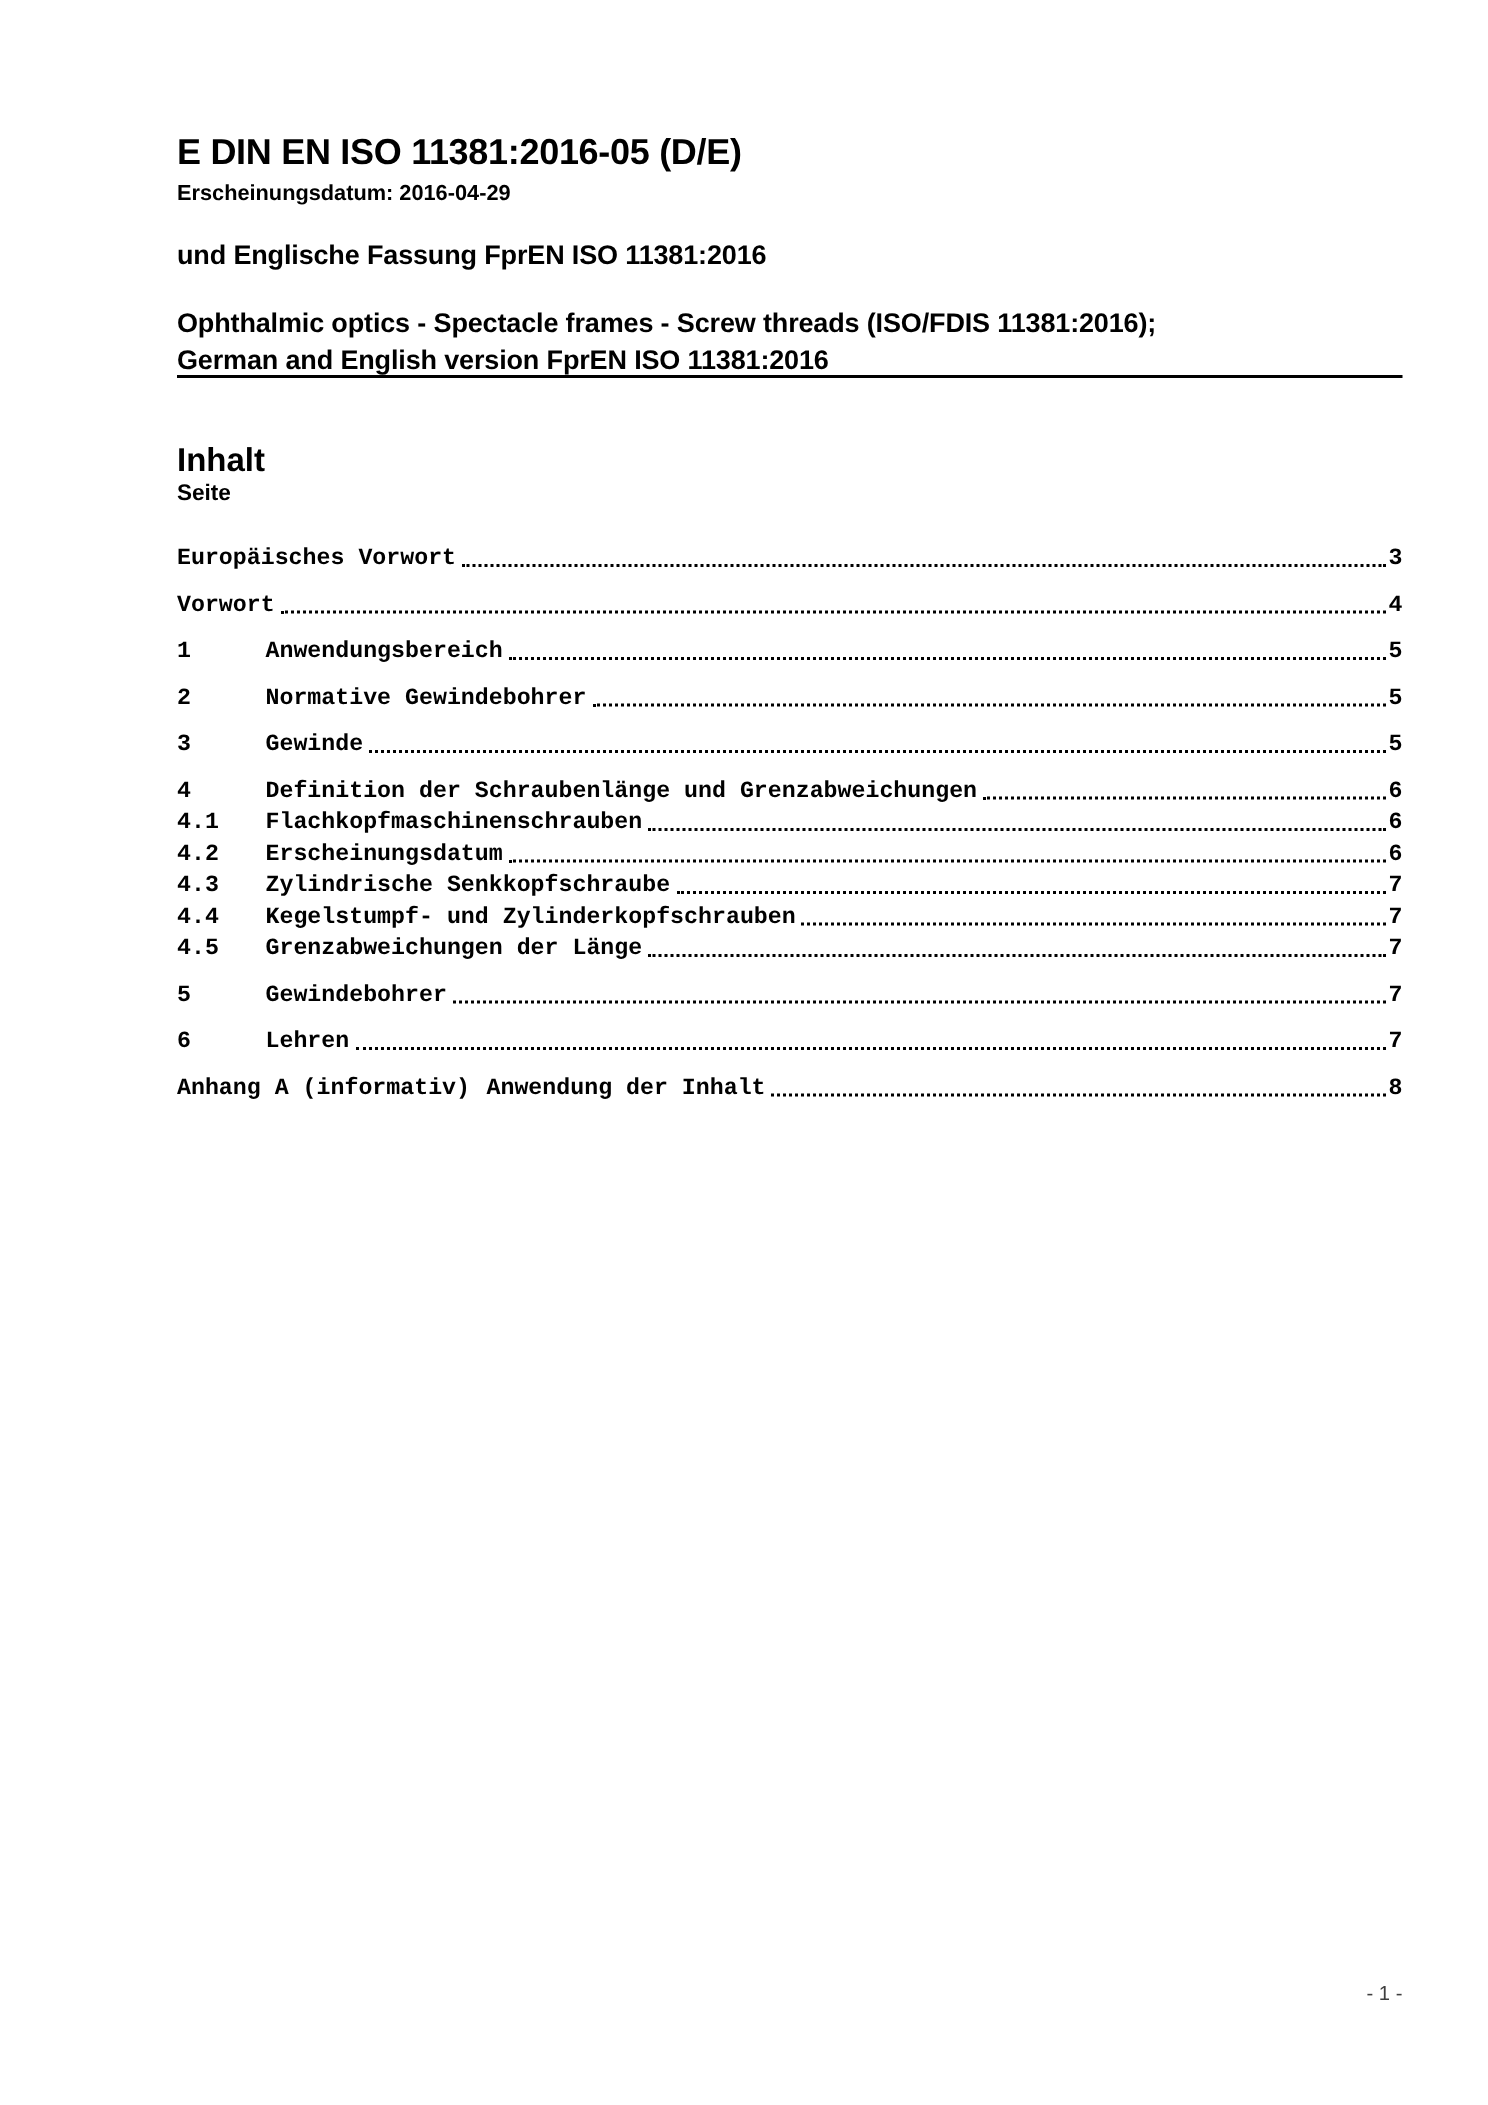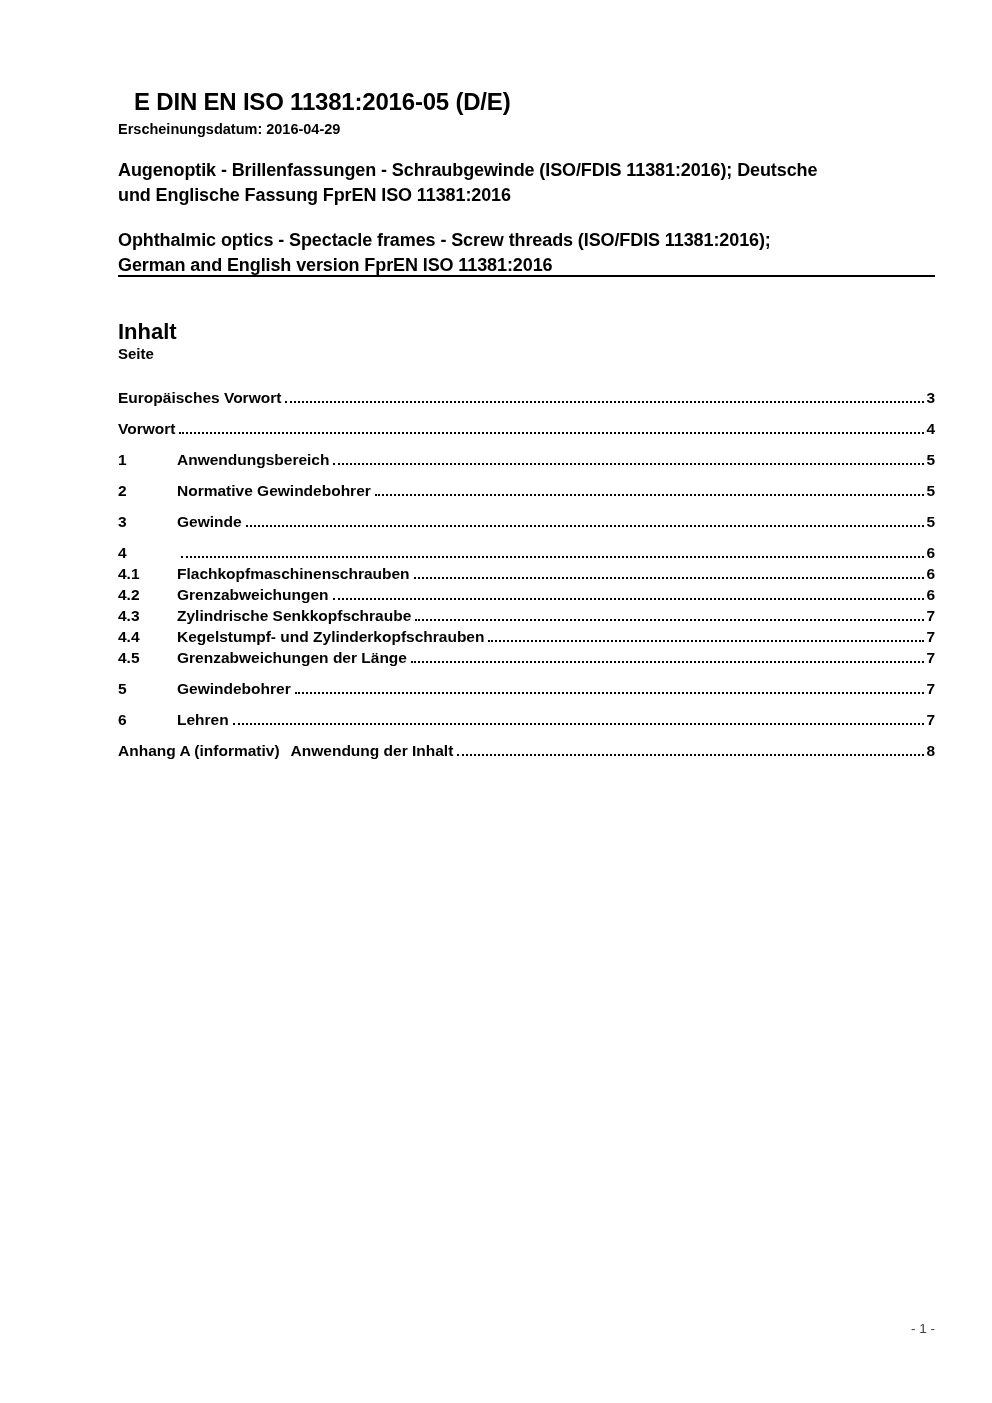--- a/index.html
+++ b/index.html
@@ -1,30 +1,30 @@
 <!DOCTYPE html>
 <html><head>
 <meta charset="utf-8">
 <style>
   html,body{margin:0;padding:0;}
   body{
     width:992px;height:1403px;background:#ffffff;position:relative;
     font-family:"Liberation Sans",sans-serif;color:#000;overflow:hidden;
   }
   .content{position:absolute;left:118px;right:57px;top:0;}
-  .doc-code{margin:88px 0 0 16px;font-size:24px;line-height:27px;font-weight:bold;letter-spacing:-0.2px;}
+  .doc-code{margin:88px 0 0 0;font-size:24px;line-height:27px;font-weight:bold;letter-spacing:-0.2px;}
   .pub-date{margin-top:6px;font-size:14.5px;line-height:17px;font-weight:bold;}
   .pub-date .lbl{margin-right:4px;}
   .title-block{margin-top:20px;font-size:18px;line-height:25px;font-weight:bold;letter-spacing:-0.1px;}
   .title-block span{display:block;}
   .rule{border:none;border-top:2px solid #000;margin:-3px 0 0 0;}
   .inhalt-row{display:flex;justify-content:space-between;align-items:baseline;margin-top:42px;flex-direction:column;}
   .inhalt{font-size:22px;font-weight:bold;}
   .seite{font-size:15px;font-weight:bold;}
-  .toc{margin-top:27px;font-family:Liberation Sans, sans-serif;font-weight:bold;font-size:15.5px;}
+  .toc{margin-top:27px;font-family:Liberation Mono, monospace;font-weight:bold;font-size:15.5px;}
   .toc-row{display:flex;line-height:17px;}
   .toc-row.major{margin-top:14px;}
   .toc-row.minor{margin-top:4px;justify-content:center;}
   .toc-row.first{margin-top:0;}
   .toc-num{flex:0 0 auto;}
   .toc-row.numbered .toc-num{width:59px;}
   .toc-row.annex .toc-num{margin-right:11px;}
   .toc-title{flex:0 1 auto;white-space:nowrap;}
   .toc-dots{flex:1 1 auto;align-self:flex-end;border-bottom:2px dotted #000;margin:0 2px 3px 4px;min-width:16px;}
   .toc-page{flex:0 0 auto;}
@@ -35,21 +35,20 @@
 
 <div class="content">
 
   <h1 class="doc-code">E DIN EN ISO 11381:2016-05 (D/E)</h1>
 
   <div class="pub-date">
     <span class="lbl">Erscheinungsdatum:</span><span>2016-04-29</span>
   </div>
 
   <div class="title-block">
-    <span>Augenoptik - Brillenfassungen - Schraubgewinde (ISO/FDIS 11381:2016); Deutsche</span>
     <span>und Englische Fassung FprEN ISO 11381:2016</span>
   </div>
 
   <div class="title-block">
     <span>Ophthalmic optics - Spectacle frames - Screw threads (ISO/FDIS 11381:2016);</span>
     <span>German and English version FprEN ISO 11381:2016</span>
   </div>
 
   <hr class="rule">
 
@@ -90,34 +89,35 @@
 
     <div class="toc-row major numbered">
       <span class="toc-num">3</span>
       <span class="toc-title">Gewinde</span>
       <span class="toc-dots"></span>
       <span class="toc-page">5</span>
     </div>
 
     <div class="toc-row major numbered">
       <span class="toc-num">4</span>
+      <span class="toc-title">Definition der Schraubenlänge und Grenzabweichungen</span>
       <span class="toc-dots"></span>
       <span class="toc-page">6</span>
     </div>
 
     <div class="toc-row minor numbered">
       <span class="toc-num">4.1</span>
       <span class="toc-title">Flachkopfmaschinenschrauben</span>
       <span class="toc-dots"></span>
       <span class="toc-page">6</span>
     </div>
 
     <div class="toc-row minor numbered">
       <span class="toc-num">4.2</span>
-      <span class="toc-title">Grenzabweichungen</span>
+      <span class="toc-title">Erscheinungsdatum</span>
       <span class="toc-dots"></span>
       <span class="toc-page">6</span>
     </div>
 
     <div class="toc-row minor numbered">
       <span class="toc-num">4.3</span>
       <span class="toc-title">Zylindrische Senkkopfschraube</span>
       <span class="toc-dots"></span>
       <span class="toc-page">7</span>
     </div>

